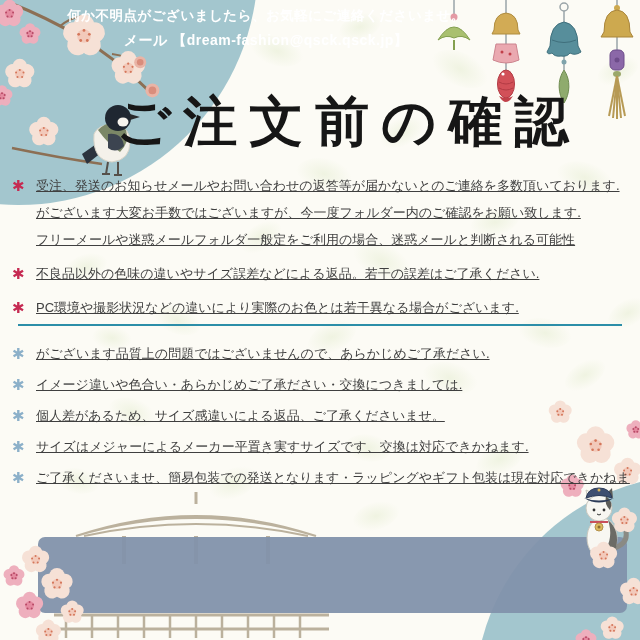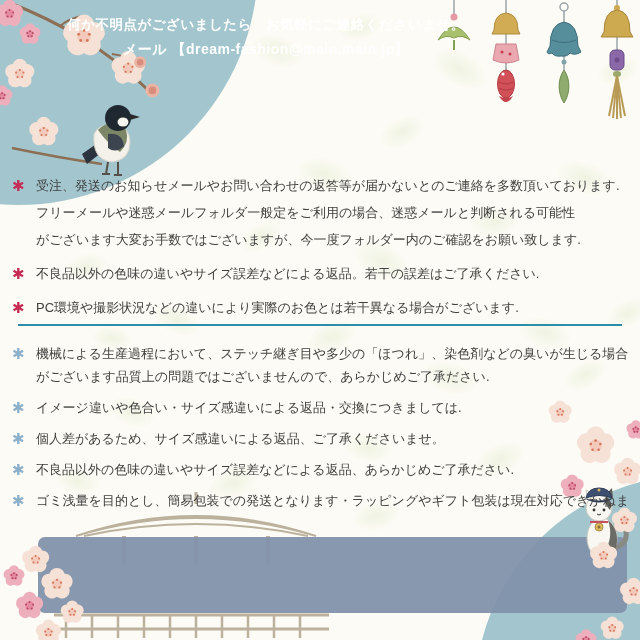--- a/index.html
+++ b/index.html
@@ -25,27 +25,27 @@
   
   .notices{position:absolute;left:12px;width:618px;z-index:5;color:#3f3f3f;}
   .notices-top{top:172px;}
   .notices-bottom{top:342px;}
   .notice{display:flex;align-items:flex-start;}
   .notices-top .notice{margin-bottom:7px;line-height:27px;font-size:13px;}
   .notices-bottom .notice{margin-bottom:8px;line-height:23px;font-size:13px;}
   .bullet{flex:0 0 24px;font-size:15px;line-height:inherit;}
   .bullet.red{color:#c62a52;}
   .bullet.blue{color:#8cb0c9;}
-  .notice-text{flex:1;}
+  .notice-text{flex:1;text-decoration:underline;}
   .separator{position:absolute;left:18px;top:324px;width:604px;height:2px;
     background:#2c8ea8;z-index:5;}
   
   .footer-box{position:absolute;left:38px;top:537px;width:589px;height:76px;
     background:rgba(130,146,171,.95);border-radius:7px;z-index:3;}
-  .footer-inner{position:absolute;inset:0;padding:12px 148px 0 40px;
+  .footer-inner{position:absolute;inset:0;padding:3px 148px 0 40px;
     text-align:center;color:#ffffff;font-weight:bold;font-size:13.5px;
     line-height:25px;letter-spacing:.5px;z-index:5;}
   .footer-inner .l2{font-size:14px;}
 </style>
 </head>
 <body>
 
 <div id="canvas">
 
   <div id="leaf-layer">
@@ -483,67 +483,67 @@
           <circle cx="0" cy="-5.5" r="5.2" fill="#eeafbd" transform="rotate(288)"></circle>
           <circle r="3.4000000000000004" fill="#e58aa0"></circle>
           <circle cx="0.0" cy="-2.8" r="1.0" fill="#b84a66"></circle>
           <circle cx="2.7" cy="-0.9" r="1.0" fill="#b84a66"></circle>
           <circle cx="1.6" cy="2.3" r="1.0" fill="#b84a66"></circle>
           <circle cx="-1.6" cy="2.3" r="1.0" fill="#b84a66"></circle>
           <circle cx="-2.7" cy="-0.9" r="1.0" fill="#b84a66"></circle>
         </svg></div>
     </div>
 
+  <div class="title">ご注文前の確認</div>
 
   <div class="notices notices-top">
     <div class="notice">
       <span class="bullet red">✱</span>
       <div class="notice-text">
         <div>受注、発送のお知らせメールやお問い合わせの返答等が届かないとのご連絡を多数頂いております.</div>
+        <div>がございます大変お手数ではございますが、今一度フォルダー内のご確認をお願い致します.</div>
         <div>フリーメールや迷惑メールフォルダ一般定をご利用の場合、迷惑メールと判断される可能性</div>
-        <div>がございます大変お手数ではございますが、今一度フォルダー内のご確認をお願い致します.</div>
       </div>
     </div>
     <div class="notice">
       <span class="bullet red">✱</span>
       <div class="notice-text">不良品以外の色味の違いやサイズ誤差などによる返品。若干の誤差はご了承ください.</div>
     </div>
     <div class="notice">
       <span class="bullet red">✱</span>
       <div class="notice-text">PC環境や撮影状況などの違いにより実際のお色とは若干異なる場合がございます.</div>
     </div>
   </div>
 
   <div class="separator"></div>
 
   <div class="notices notices-bottom">
     <div class="notice">
       <span class="bullet blue">✱</span>
       <div class="notice-text">
-        <div>機械による生産過程において、ステッチ継ぎ目や多少の「ほつれ」、染色剤などの臭いが生じる場合</div>
         <div>がございます品質上の問題ではございませんので、あらかじめご了承ださい.</div>
       </div>
     </div>
     <div class="notice">
       <span class="bullet blue">✱</span>
-      <div class="notice-text">イメージ違いや色合い・サイズ感違いによる返品・交換につきましては.</div>
+      <div class="notice-text">イメージ違いや色合い・あらかじめご了承ださい・交換につきましては.</div>
     </div>
     <div class="notice">
       <span class="bullet blue">✱</span>
       <div class="notice-text">個人差があるため、サイズ感違いによる返品、ご了承くださいませ。</div>
     </div>
     <div class="notice">
       <span class="bullet blue">✱</span>
-      <div class="notice-text">不良品以外の色味の違いやサイズ誤差などによる返品、あらかじめご了承ださい.</div>
+      <div class="notice-text">サイズはメジャーによるメーカー平置き実すサイズです、交換は対応できかねます.</div>
     </div>
     <div class="notice">
       <span class="bullet blue">✱</span>
-      <div class="notice-text">ゴミ浅量を目的とし、簡易包装での発送となります・ラッピングやギフト包装は現在対応できかねま</div>
+      <div class="notice-text">ご了承くださいませ、簡易包装での発送となります・ラッピングやギフト包装は現在対応できかねま</div>
     </div>
   </div>
 
   <div class="footer-box"></div>
   <div class="footer-inner">
     <div class="l1">何か不明点がございましたら、お気軽にご連絡くださいませ。</div>
-    <div class="l2">メール 【dream-fashion@main.main.jp】</div>
+    <div class="l2">メール 【dream-fashion@qsck.qsck.jp】</div>
   </div>
 
 </div>
 
 </body></html>

